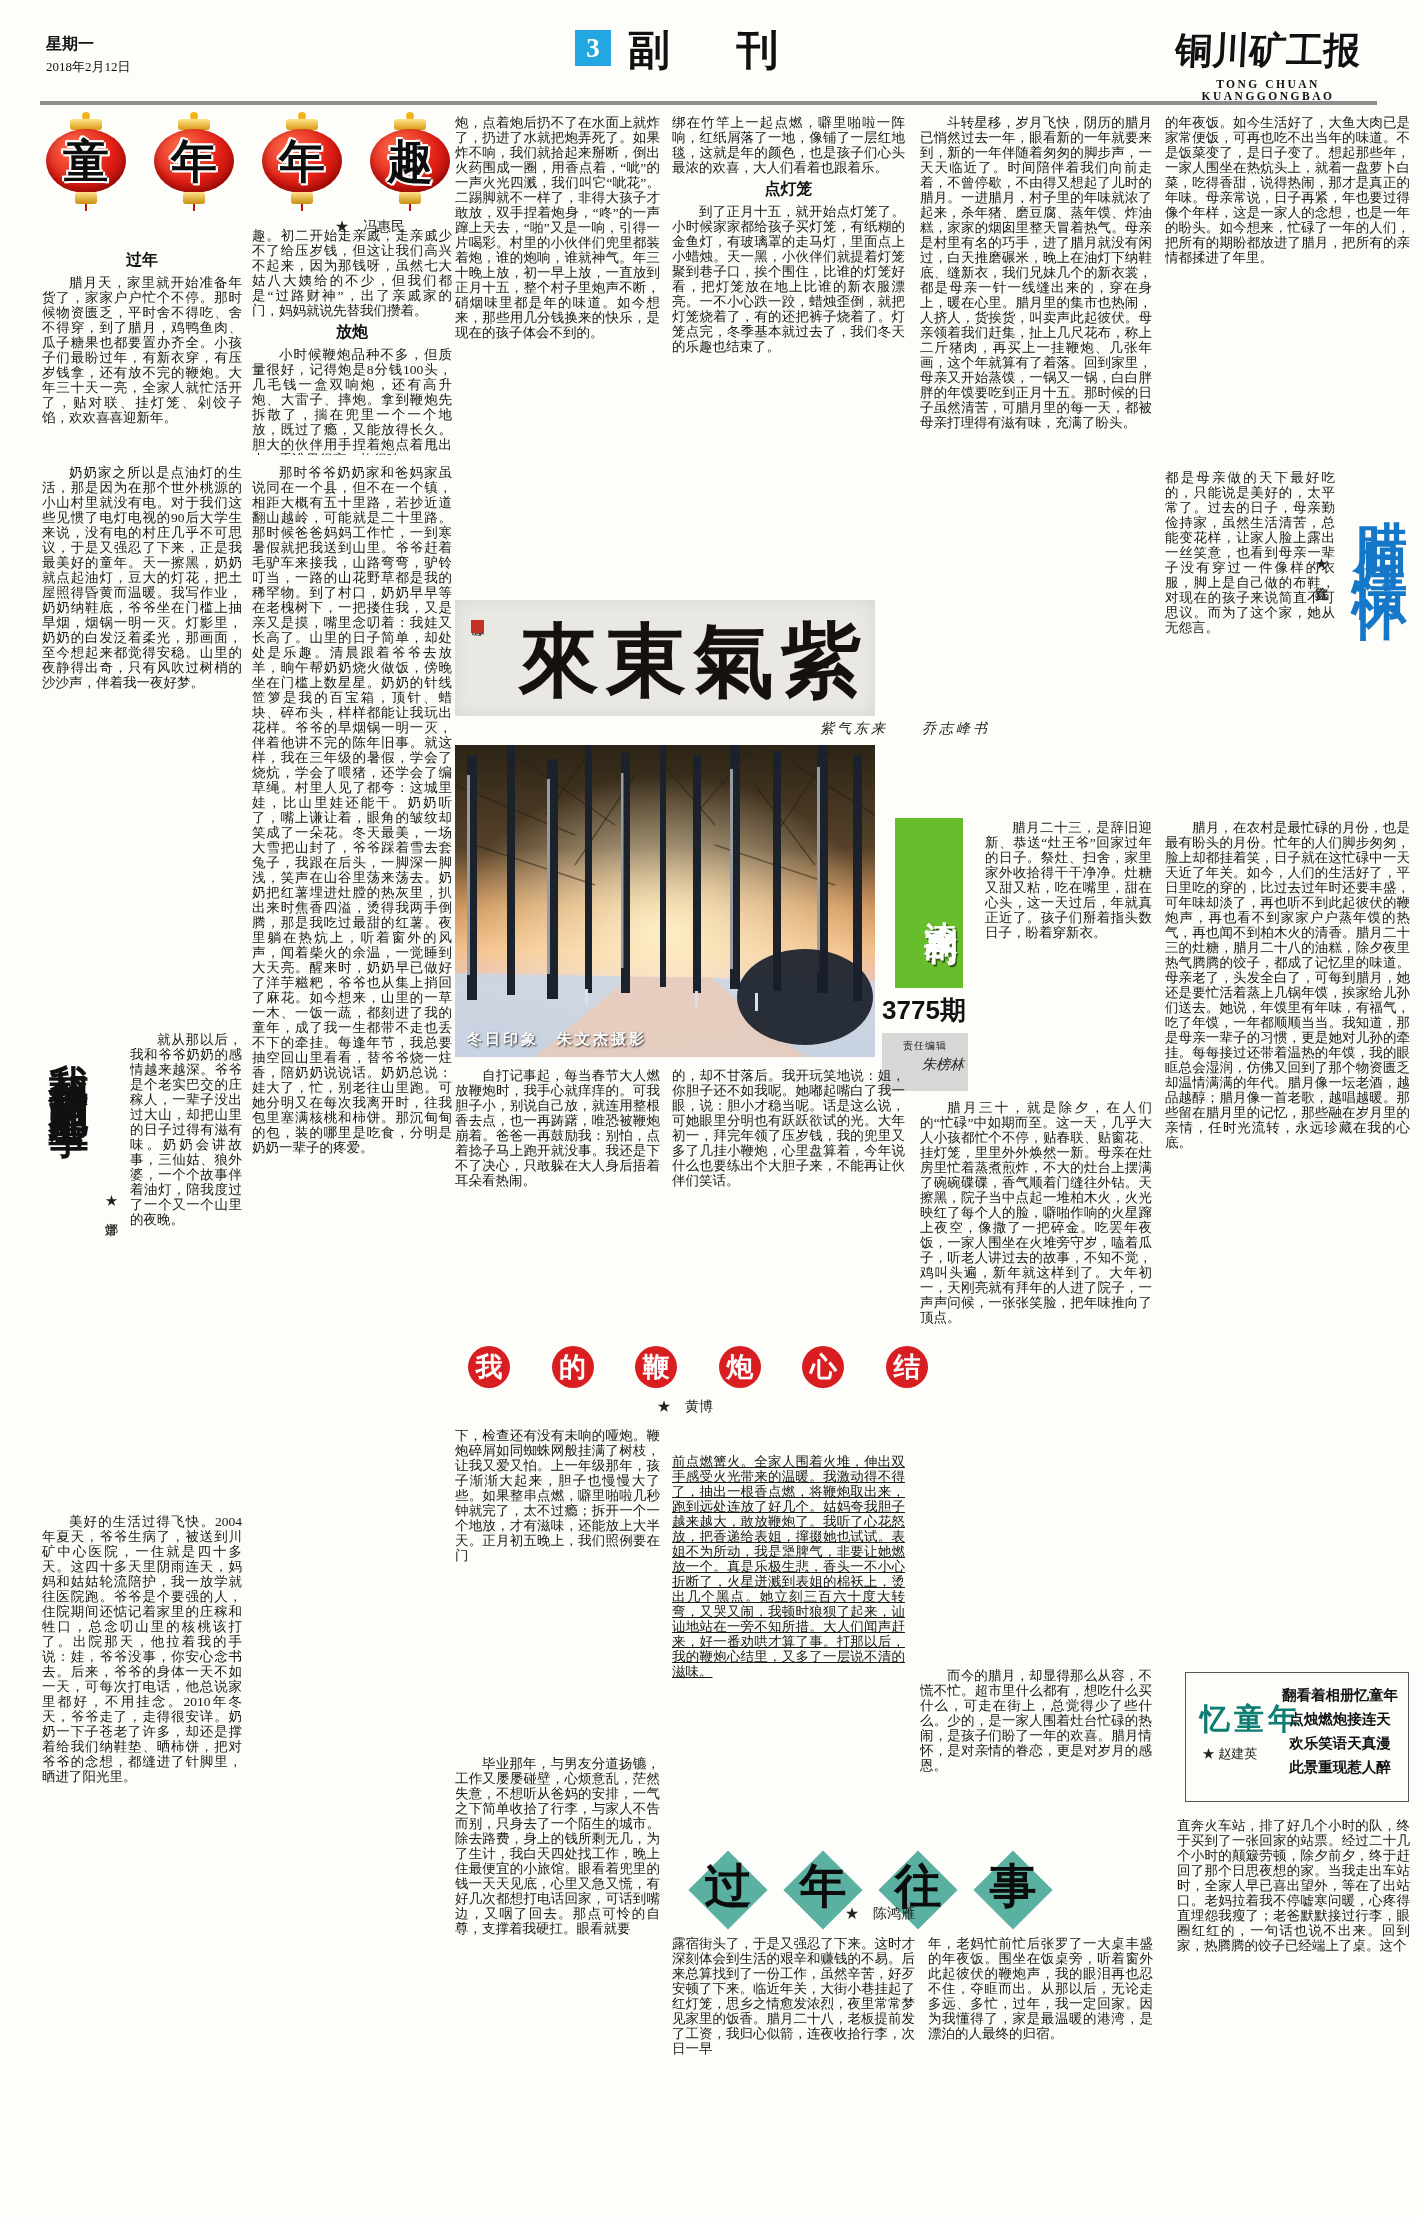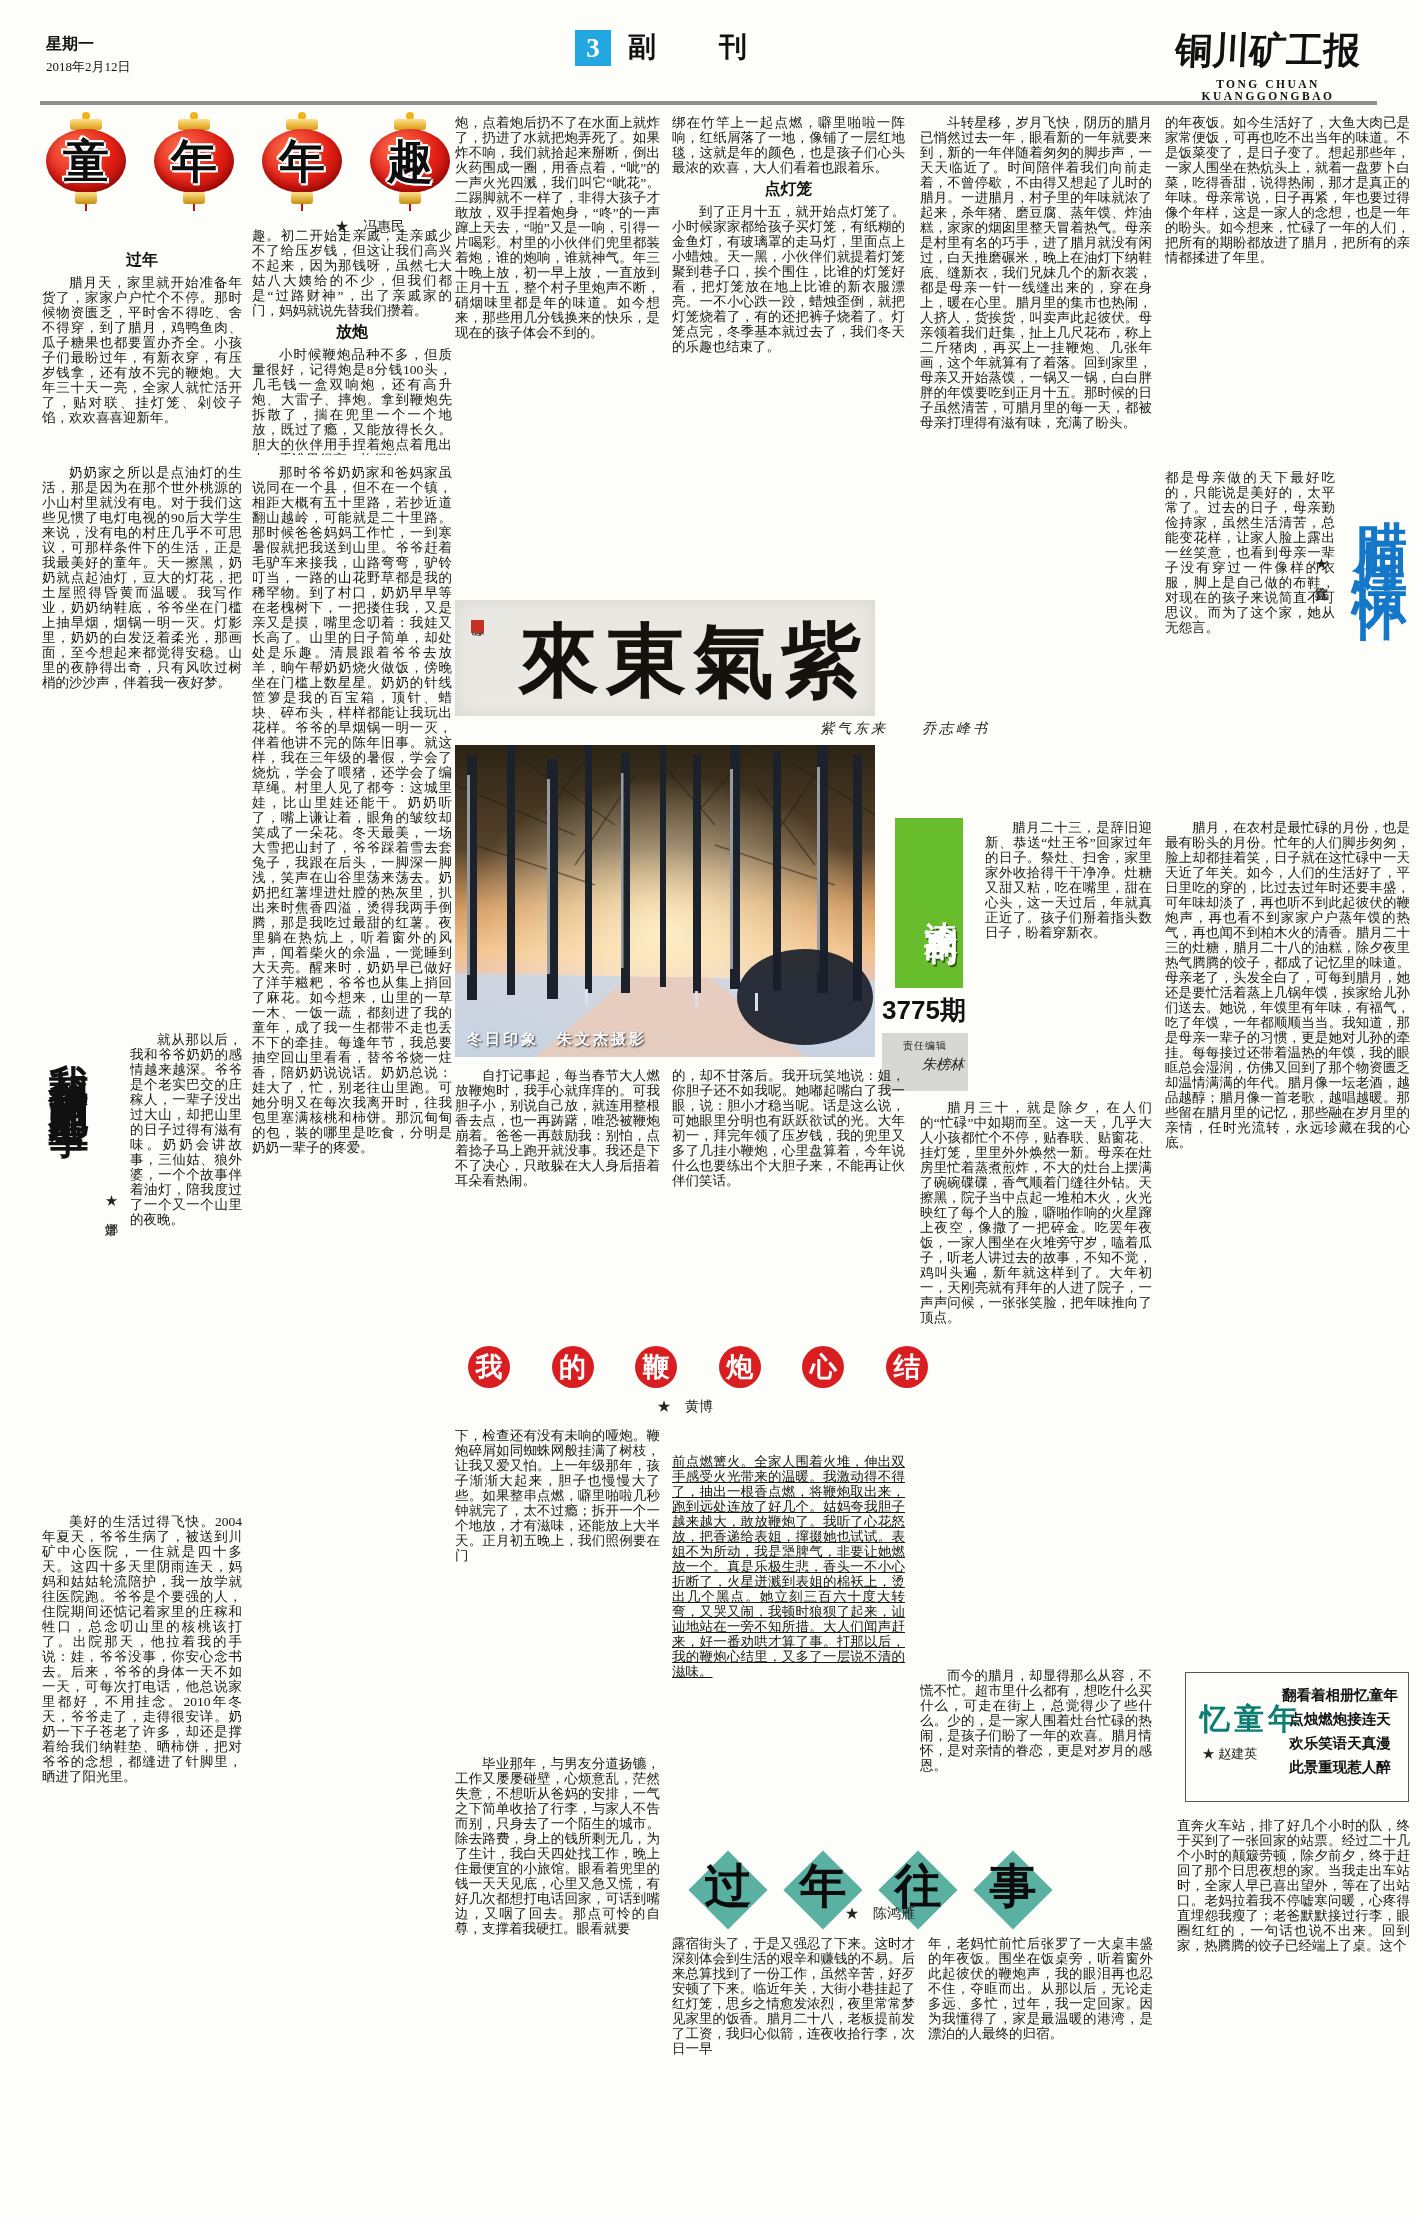--- a/index.html
+++ b/index.html
@@ -9,21 +9,21 @@
   .col{font-size:13.5px;line-height:15px;text-align:justify;overflow:hidden;color:#161616;}
   .ind{text-indent:2em;}
   .sec-h{font-weight:bold;text-align:center;font-size:16px;text-indent:0;margin:4px 0 4px 0;font-family:"Liberation Sans","DejaVu Sans",sans-serif;}
   .vert{writing-mode:vertical-rl;text-orientation:upright;}
   .byline{font-size:14px;color:#222;}
   
   .hdr-week{font-size:16px;font-weight:bold;}
   .hdr-date{font-size:13px;margin-top:3px;}
   .pageno{width:36px;height:36px;background:#22a7e0;color:#fff;font-size:27px;font-weight:bold;
           text-align:center;line-height:36px;font-family:"Liberation Serif",serif;}
-  .sect{font-size:28px;font-weight:900;letter-spacing:28px;font-family:"Liberation Serif","DejaVu Serif",serif;margin-top:6px;}
+  .sect{font-size:42px;font-weight:900;letter-spacing:28px;font-family:"Liberation Serif","DejaVu Serif",serif;}
   .masthead{font-size:37px;font-weight:900;transform:skewX(-3deg);}
   .masthead-latin{font-size:11.5px;font-weight:bold;letter-spacing:2.5px;margin-top:2px;}
   .rule{background:#8f8f8f;height:4px;}
   
   .lantern{position:relative;width:92px;height:100px;display:inline-block;}
   .lan-knob{position:absolute;top:0;left:42px;width:8px;height:8px;border-radius:50%;background:#f0b41a;}
   .lan-captop{position:absolute;top:7px;left:30px;width:32px;height:11px;border-radius:3px;background:linear-gradient(#ffe38a,#d99a12);}
   .lan-body{position:absolute;top:17px;left:6px;width:80px;height:64px;border-radius:50%;
             background:radial-gradient(ellipse at 35% 30%,#ff7050,#e01e14 55%,#9c0c08 96%);
             box-shadow:inset 0 -4px 8px rgba(120,0,0,.6);}
@@ -204,21 +204,21 @@
       <ellipse cx="350" cy="252" rx="68" ry="48" fill="#19202a" opacity="0.92"></ellipse>
       <g fill="#d8e0ea">
           <rect x="130" y="244" width="3" height="16"></rect>
           <rect x="240" y="246" width="3" height="16"></rect>
           <rect x="300" y="248" width="3" height="18"></rect>
         </g>
     </svg>
     <div class="abs photo-cap" style="left:12px;bottom:8px;">冬日印象　朱文杰摄影</div>
   </div>
 
-  <div class="abs col ind" style="left:42px;top:465px;width:200px;height:555px;">奶奶家之所以是点油灯的生活，那是因为在那个世外桃源的小山村里就没有电。对于我们这些见惯了电灯电视的90后大学生来说，没有电的村庄几乎不可思议，可那样条件下的生活，正是我最美好的童年。天一擦黑，奶奶就点起油灯，豆大的灯花，把土屋照得昏黄而温暖。我写作业，奶奶纳鞋底，爷爷坐在门槛上抽旱烟，烟锅一明一灭。灯影里，奶奶的白发泛着柔光，那画面，至今想起来都觉得安稳。山里的夜静得出奇，只有风吹过树梢的沙沙声，伴着我一夜好梦。</div>
+  <div class="abs col ind" style="left:42px;top:465px;width:200px;height:555px;">奶奶家之所以是点油灯的生活，那是因为在那个世外桃源的小山村里就没有电。对于我们这些见惯了电灯电视的90后大学生来说，没有电的村庄几乎不可思议，于是又强忍了下来，正是我最美好的童年。天一擦黑，奶奶就点起油灯，豆大的灯花，把土屋照得昏黄而温暖。我写作业，奶奶纳鞋底，爷爷坐在门槛上抽旱烟，烟锅一明一灭。灯影里，奶奶的白发泛着柔光，那画面，至今想起来都觉得安稳。山里的夜静得出奇，只有风吹过树梢的沙沙声，伴着我一夜好梦。</div>
   <div class="abs vert" style="left:42px;top:1032px;height:474px;font-size:40px;font-weight:900;letter-spacing:6px;font-family:'Liberation Sans','DejaVu Sans',sans-serif;">我和爷爷奶奶的那些事</div>
   <div class="abs vert byline" style="left:102px;top:1185px;height:120px;font-size:13px;">★ 常娜</div>
   <div class="abs col ind" style="left:130px;top:1032px;width:112px;height:472px;">就从那以后，我和爷爷奶奶的感情越来越深。爷爷是个老实巴交的庄稼人，一辈子没出过大山，却把山里的日子过得有滋有味。奶奶会讲故事，三仙姑、狼外婆，一个个故事伴着油灯，陪我度过了一个又一个山里的夜晚。</div>
   <div class="abs col ind" style="left:42px;top:1514px;width:200px;height:666px;">美好的生活过得飞快。2004年夏天，爷爷生病了，被送到川矿中心医院，一住就是四十多天。这四十多天里阴雨连天，妈妈和姑姑轮流陪护，我一放学就往医院跑。爷爷是个要强的人，住院期间还惦记着家里的庄稼和牲口，总念叨山里的核桃该打了。出院那天，他拉着我的手说：娃，爷爷没事，你安心念书去。后来，爷爷的身体一天不如一天，可每次打电话，他总说家里都好，不用挂念。2010年冬天，爷爷走了，走得很安详。奶奶一下子苍老了许多，却还是撑着给我们纳鞋垫、晒柿饼，把对爷爷的念想，都缝进了针脚里，晒进了阳光里。</div>
   <div class="abs col ind" style="left:252px;top:465px;width:200px;height:1715px;">那时爷爷奶奶家和爸妈家虽说同在一个县，但不在一个镇，相距大概有五十里路，若抄近道翻山越岭，可能就是二十里路。那时候爸爸妈妈工作忙，一到寒暑假就把我送到山里。爷爷赶着毛驴车来接我，山路弯弯，驴铃叮当，一路的山花野草都是我的稀罕物。到了村口，奶奶早早等在老槐树下，一把搂住我，又是亲又是摸，嘴里念叨着：我娃又长高了。山里的日子简单，却处处是乐趣。清晨跟着爷爷去放羊，晌午帮奶奶烧火做饭，傍晚坐在门槛上数星星。奶奶的针线笸箩是我的百宝箱，顶针、蜡块、碎布头，样样都能让我玩出花样。爷爷的旱烟锅一明一灭，伴着他讲不完的陈年旧事。就这样，我在三年级的暑假，学会了烧炕，学会了喂猪，还学会了编草绳。村里人见了都夸：这城里娃，比山里娃还能干。奶奶听了，嘴上谦让着，眼角的皱纹却笑成了一朵花。冬天最美，一场大雪把山封了，爷爷踩着雪去套兔子，我跟在后头，一脚深一脚浅，笑声在山谷里荡来荡去。奶奶把红薯埋进灶膛的热灰里，扒出来时焦香四溢，烫得我两手倒腾，那是我吃过最甜的红薯。夜里躺在热炕上，听着窗外的风声，闻着柴火的余温，一觉睡到大天亮。醒来时，奶奶早已做好了洋芋糍粑，爷爷也从集上捎回了麻花。如今想来，山里的一草一木、一饭一蔬，都刻进了我的童年，成了我一生都带不走也丢不下的牵挂。每逢年节，我总要抽空回山里看看，替爷爷烧一炷香，陪奶奶说说话。奶奶总说：娃大了，忙，别老往山里跑。可她分明又在每次我离开时，往我包里塞满核桃和柿饼。那沉甸甸的包，装的哪里是吃食，分明是奶奶一辈子的疼爱。</div>
 
   <div class="abs col ind" style="left:455px;top:1068px;width:205px;height:268px;">自打记事起，每当春节大人燃放鞭炮时，我手心就痒痒的。可我胆子小，别说自己放，就连用整根香去点，也一再踌躇，唯恐被鞭炮崩着。爸爸一再鼓励我：别怕，点着捻子马上跑开就没事。我还是下不了决心，只敢躲在大人身后捂着耳朵看热闹。</div>
   <div class="abs col" style="left:672px;top:1068px;width:233px;height:268px;">的，却不甘落后。我开玩笑地说：姐，你胆子还不如我呢。她嘟起嘴白了我一眼，说：胆小才稳当呢。话是这么说，可她眼里分明也有跃跃欲试的光。大年初一，拜完年领了压岁钱，我的兜里又多了几挂小鞭炮，心里盘算着，今年说什么也要练出个大胆子来，不能再让伙伴们笑话。</div>
   <div class="abs" style="left:468px;top:1346px;width:460px;display:flex;justify-content:space-between;">
     <div class="ccircle">我</div>

